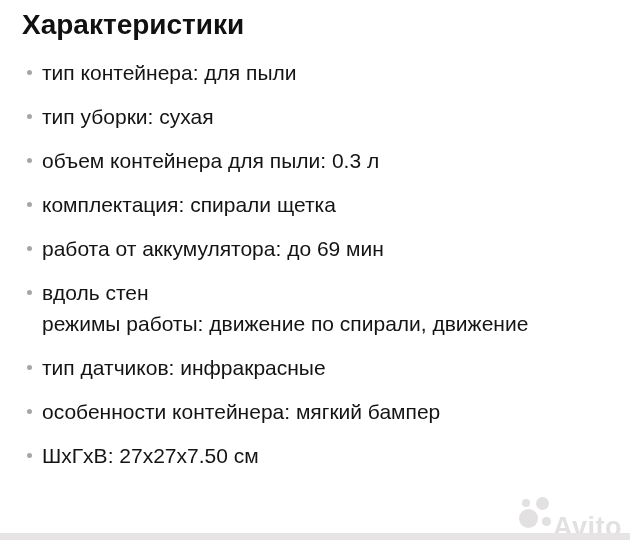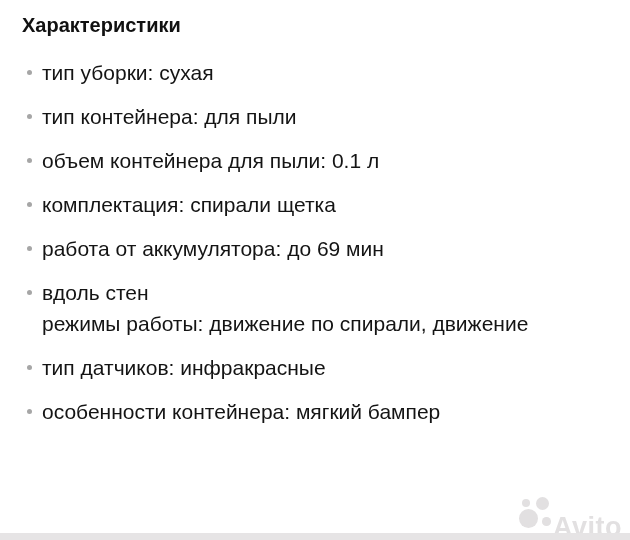--- a/index.html
+++ b/index.html
@@ -8,21 +8,21 @@
     height: 540px;
     background: #ffffff;
     font-family: "Liberation Sans", sans-serif;
     color: #111111;
     position: relative;
     overflow: hidden;
   }
   .panel { padding: 7px 24px 0 22px; }
   .title {
     margin: 0;
-    font-size: 20px;
+    font-size: 28px;
     line-height: 36px;
     font-weight: 700;
     color: #111111;
   }
   ul.specs {
     list-style: none;
     margin: 14px 0 0 0;
     padding: 0;
   }
   li.spec-item {
@@ -78,33 +78,33 @@
 </style>
 </head>
 <body>
 
 <main class="panel">
   <h2 class="title">Характеристики</h2>
   <ul class="specs" id="specs-list">
       <li class="spec-item">
         <span class="dot"></span>
         <div class="spec-text">
+          <div class="spec-line">тип контейнера: для пыли</div>
+        </div>
+      </li>
+      <li class="spec-item">
+        <span class="dot"></span>
+        <div class="spec-text">
           <div class="spec-line">тип уборки: сухая</div>
         </div>
       </li>
       <li class="spec-item">
         <span class="dot"></span>
         <div class="spec-text">
-          <div class="spec-line">тип контейнера: для пыли</div>
-        </div>
-      </li>
-      <li class="spec-item">
-        <span class="dot"></span>
-        <div class="spec-text">
-          <div class="spec-line">объем контейнера для пыли: 0.1 л</div>
+          <div class="spec-line">объем контейнера для пыли: 0.3 л</div>
         </div>
       </li>
       <li class="spec-item">
         <span class="dot"></span>
         <div class="spec-text">
           <div class="spec-line">комплектация: спирали щетка</div>
         </div>
       </li>
       <li class="spec-item">
         <span class="dot"></span>
@@ -124,20 +124,26 @@
         <div class="spec-text">
           <div class="spec-line">тип датчиков: инфракрасные</div>
         </div>
       </li>
       <li class="spec-item">
         <span class="dot"></span>
         <div class="spec-text">
           <div class="spec-line">особенности контейнера: мягкий бампер</div>
         </div>
       </li>
+      <li class="spec-item">
+        <span class="dot"></span>
+        <div class="spec-text">
+          <div class="spec-line">ШхГхВ: 27х27х7.50 см</div>
+        </div>
+      </li>
     </ul>
 </main>
 
 <div class="watermark">
   <span class="wm-logo">
     <i class="wm-c-small-tl"></i>
     <i class="wm-c-med-tr"></i>
     <i class="wm-c-big-bl"></i>
     <i class="wm-c-small-br"></i>
   </span>

